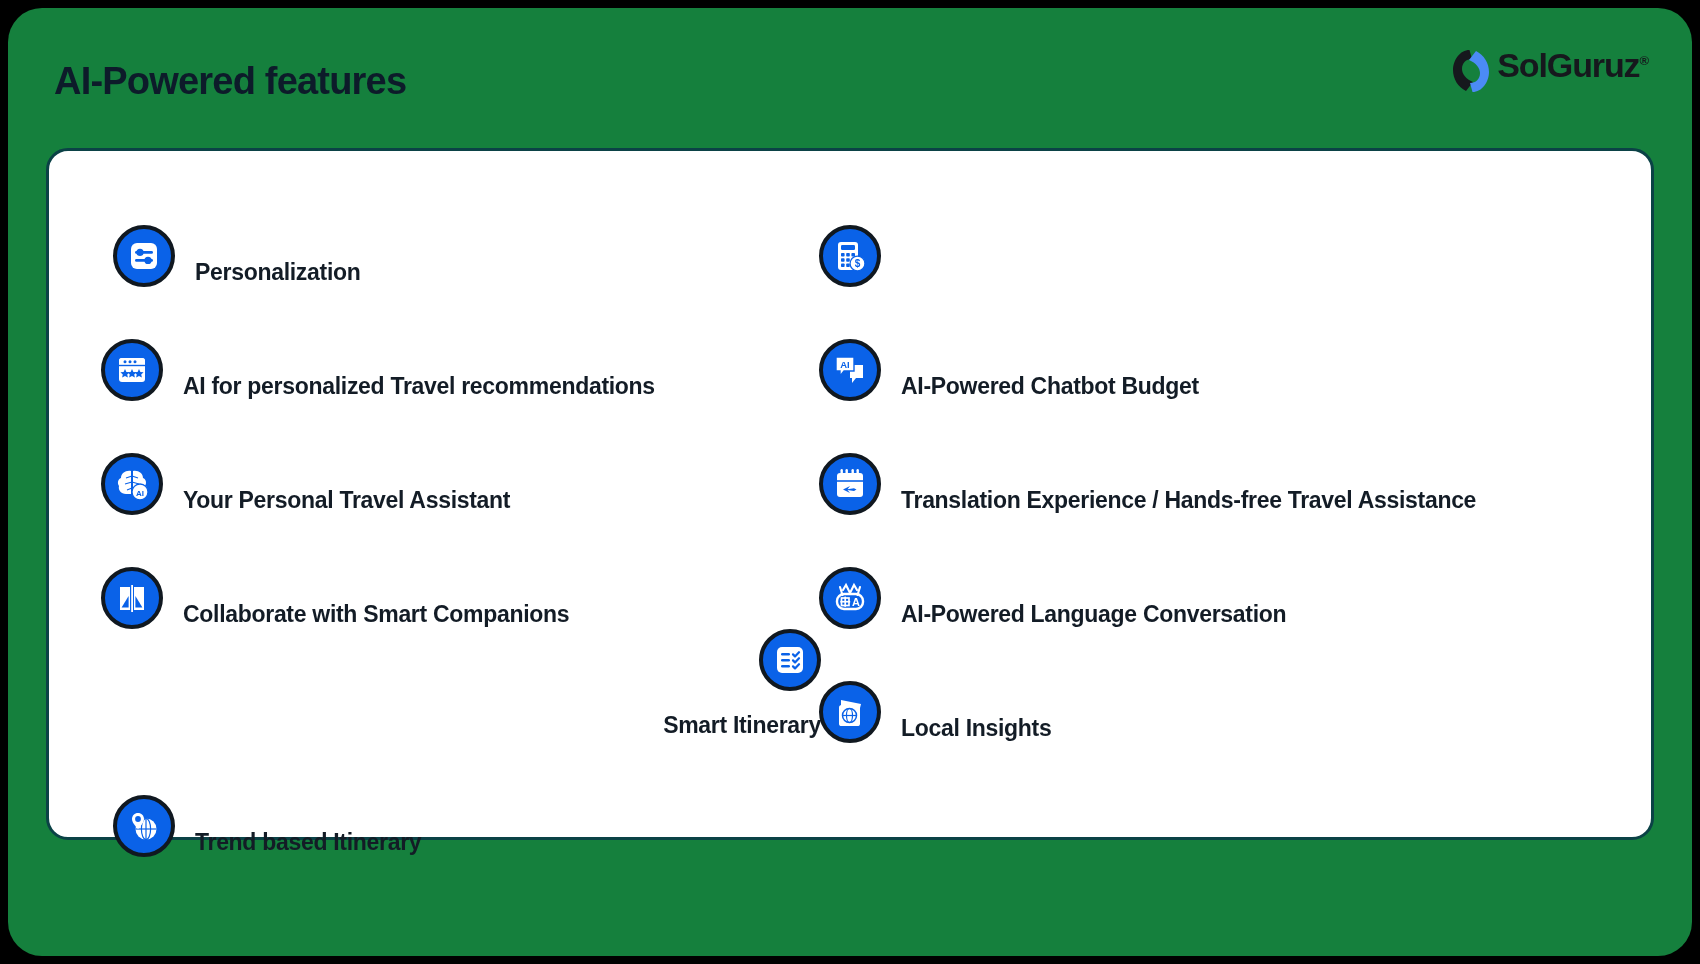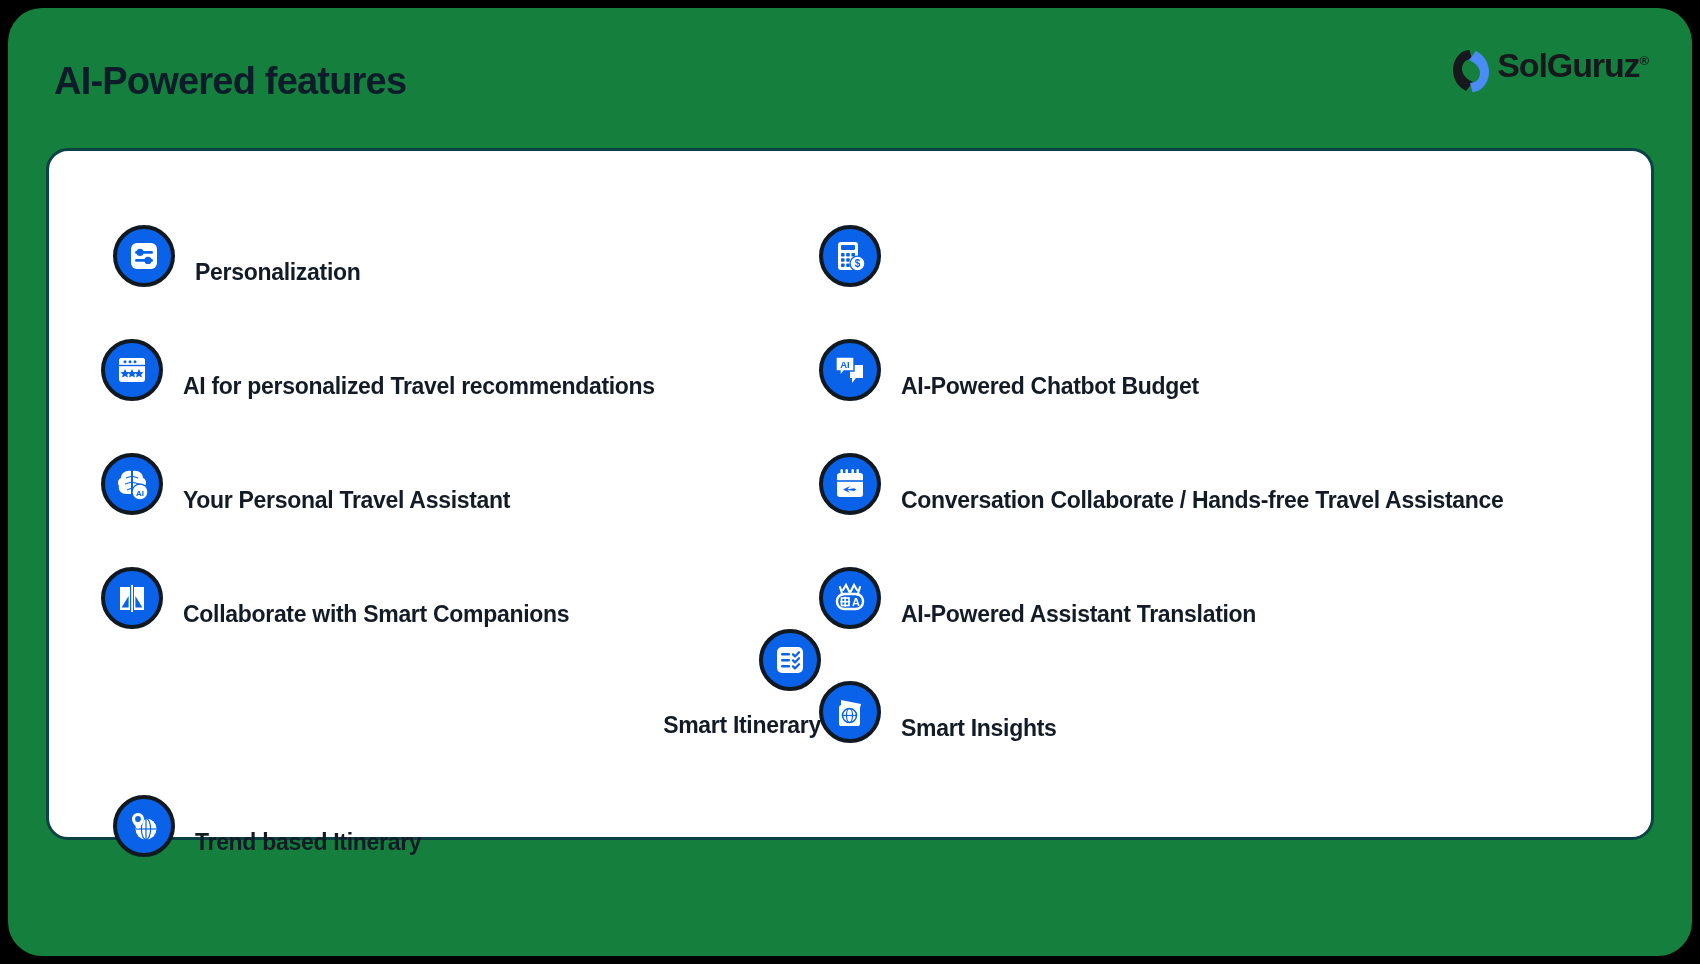--- a/index.html
+++ b/index.html
@@ -246,51 +246,51 @@
                 <rect x="8.5" y="3" width="2.4" height="6" rx="1.2"></rect>
                 <rect x="13.5" y="3" width="2.4" height="6" rx="1.2"></rect>
                 <rect x="19.5" y="3" width="2.4" height="6" rx="1.2"></rect>
                 <rect x="24.5" y="3" width="2.4" height="6" rx="1.2"></rect>
               </g>
               <rect x="5" y="7" width="26" height="24" rx="3" fill="#ffffff"></rect>
               <line x1="5" y1="15" x2="31" y2="15" stroke="#0a62e8" stroke-width="1.6"></line>
               <path d="M11 23.5 L18 20 L15.5 23.3 L22 22.2 L24.5 23.6 L22 25 L15.5 23.9 L18 27 Z" fill="#0a62e8"></path>
             </svg>
           </div>
-          <div class="feature-label">Conversation Collaborate / Hands-free Travel Assistance</div>
+          <div class="feature-label">Translation Experience / Hands-free Travel Assistance</div>
         </div>
         <div class="feature-row" style="height: 114px;">
           <div class="icon-badge">
             <svg width="38" height="38" viewBox="0 0 38 38">
               <g stroke="#ffffff" stroke-width="2.1" fill="none" stroke-linecap="round">
                 <line x1="9" y1="8" x2="11.5" y2="16"></line>
                 <line x1="29" y1="8" x2="26.5" y2="16"></line>
                 <polyline points="12,11 15,6 19,14 23,6 26,11"></polyline>
               </g>
               <rect x="6" y="15" width="26" height="15" rx="7" fill="none" stroke="#ffffff" stroke-width="2.4"></rect>
               <g stroke="#ffffff" stroke-width="1.7" fill="none">
                 <rect x="10.5" y="19" width="7.5" height="7.5"></rect>
                 <line x1="14.2" y1="17.6" x2="14.2" y2="27.8"></line>
                 <line x1="9.3" y1="22.7" x2="19.2" y2="22.7"></line>
               </g>
               <text x="25" y="27.3" font-family="Liberation Sans, sans-serif" font-size="11" font-weight="700" fill="#ffffff" text-anchor="middle">A</text>
             </svg>
           </div>
-          <div class="feature-label">AI-Powered Assistant Translation</div>
+          <div class="feature-label">AI-Powered Language Conversation</div>
         </div>
         <div class="feature-row" style="height: 114px;">
           <div class="icon-badge">
             <svg width="36" height="36" viewBox="0 0 36 36">
               <path d="M9 6 L29 10 L27.5 16 L9 14 Z" fill="#ffffff"></path>
               <rect x="7" y="11" width="21" height="21" rx="2.6" fill="#ffffff"></rect>
               <circle cx="17.5" cy="21.5" r="7" fill="none" stroke="#0a62e8" stroke-width="1.5"></circle>
               <g stroke="#0a62e8" stroke-width="1.2" fill="none">
                 <ellipse cx="17.5" cy="21.5" rx="3" ry="7"></ellipse>
                 <line x1="10.5" y1="21.5" x2="24.5" y2="21.5"></line>
               </g>
             </svg>
           </div>
-          <div class="feature-label">Smart Insights</div>
+          <div class="feature-label">Local Insights</div>
         </div>
       </div>
   </div>
 
 </div>
 
 </body></html>

